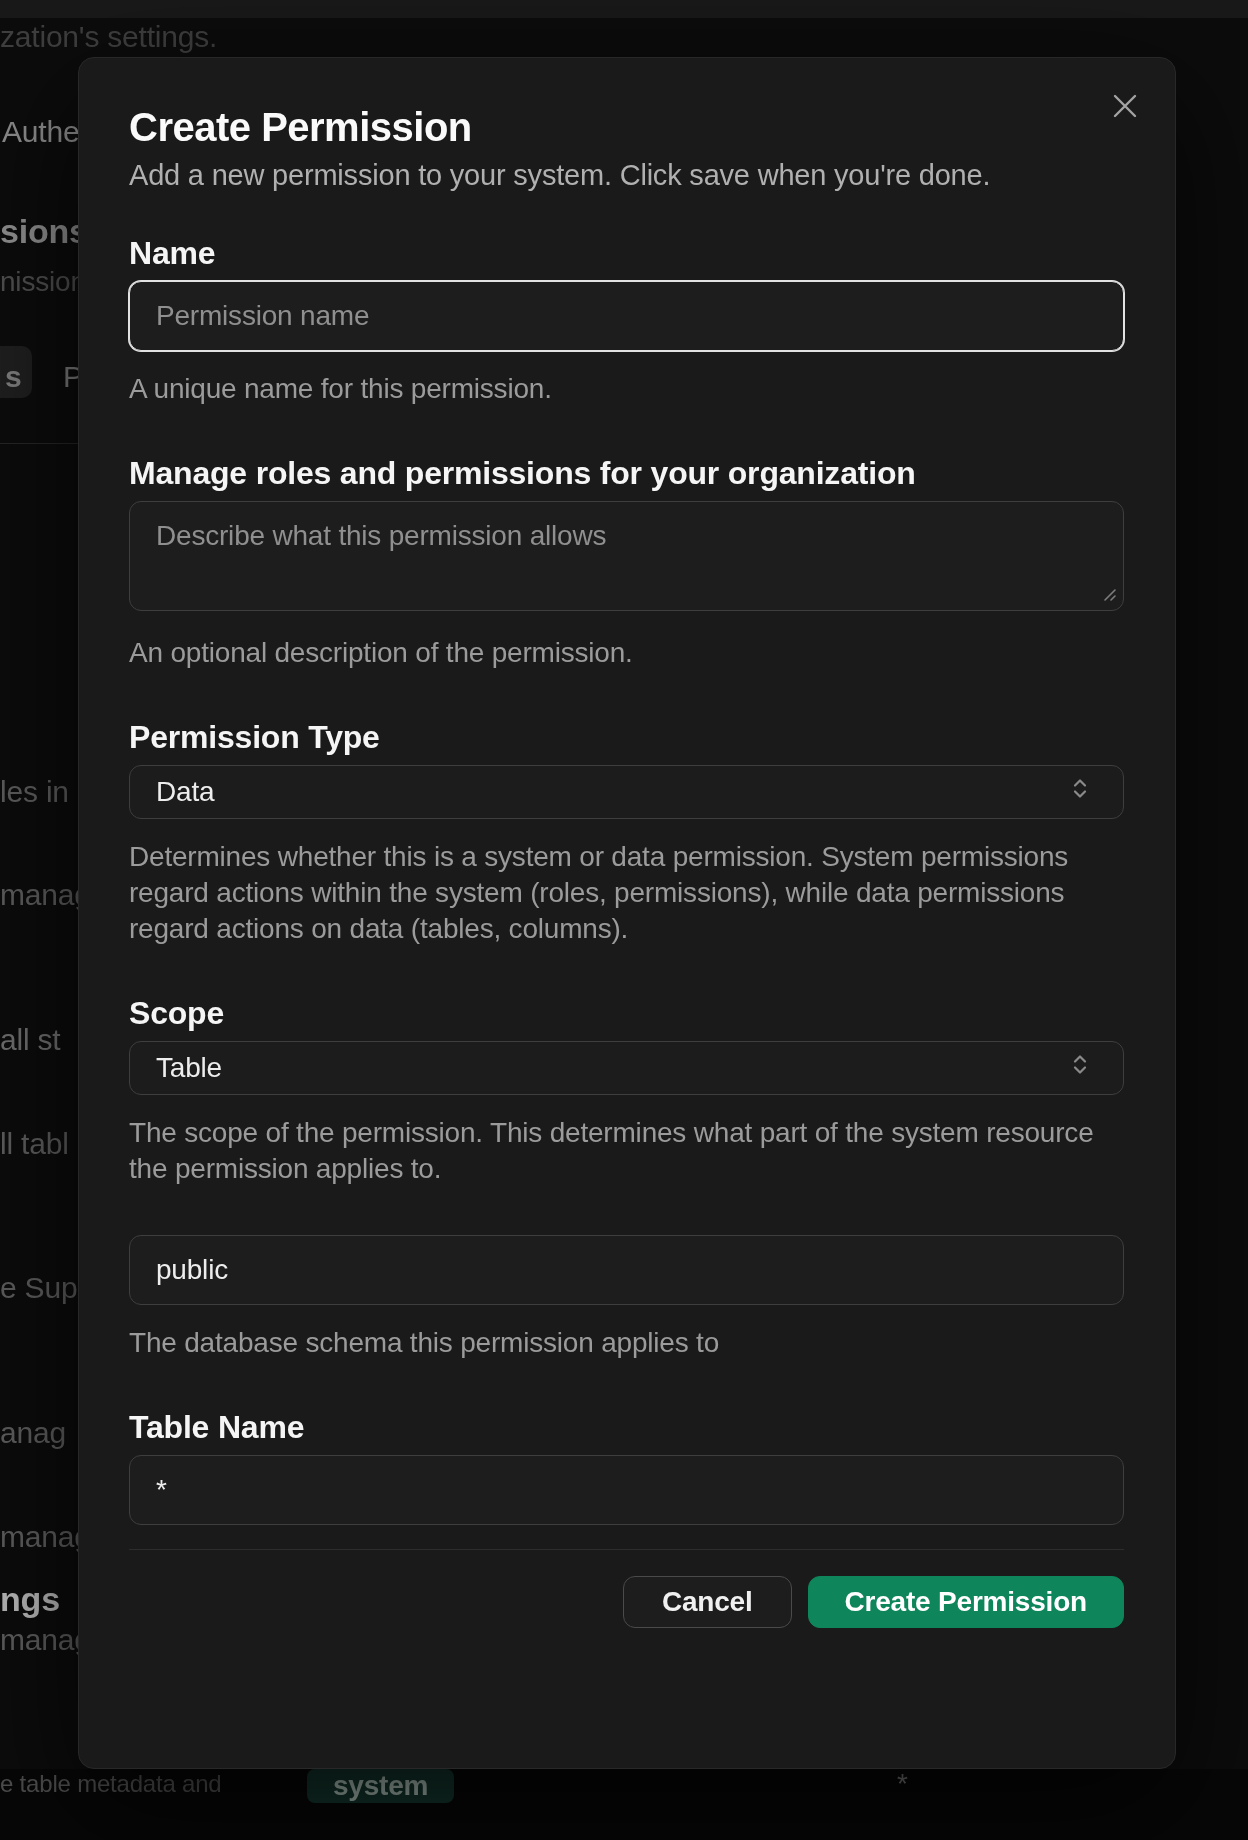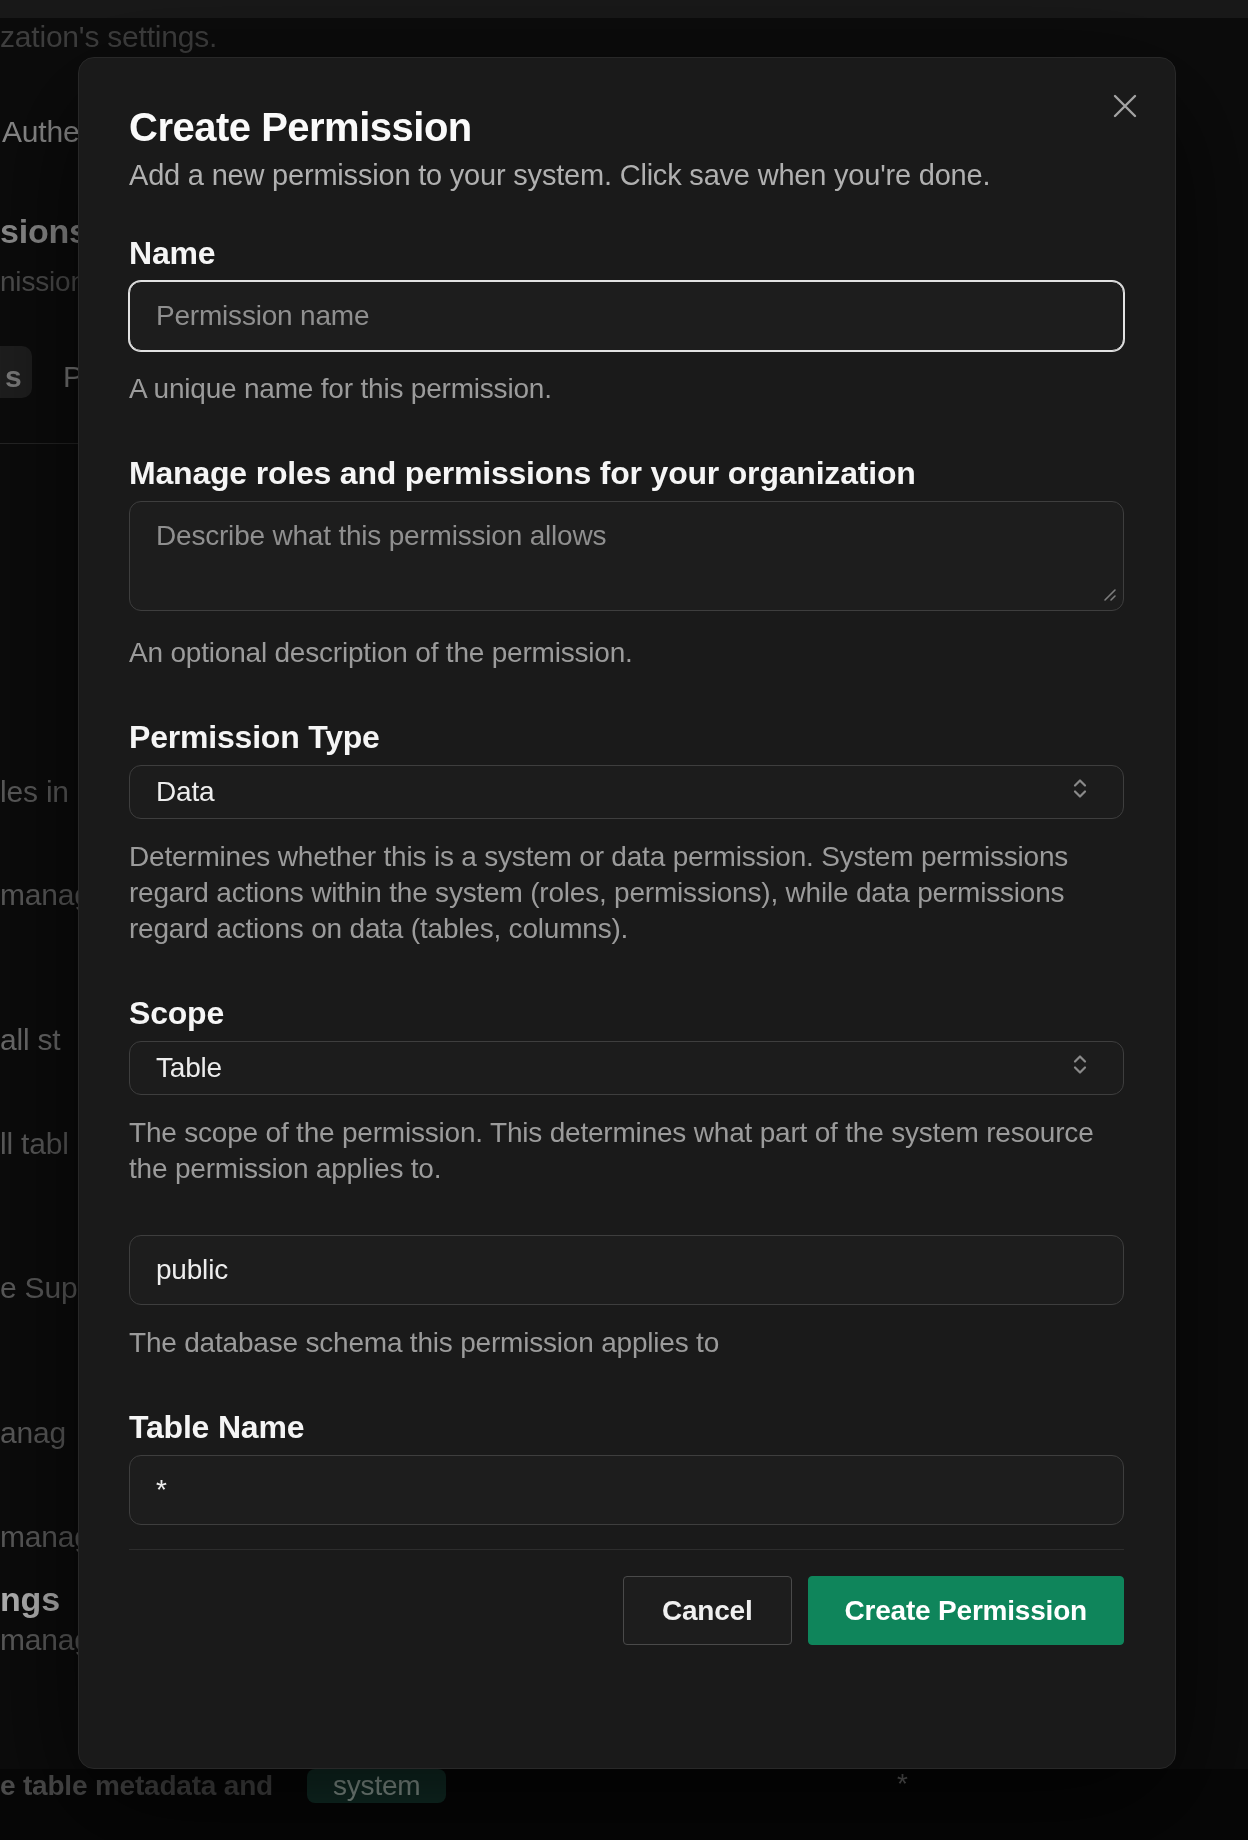--- a/index.html
+++ b/index.html
@@ -26,27 +26,27 @@
   .bgdivider { position: absolute; left: 0; top: 443px; width: 78px; height: 1px; background: #262626; }
   .frag-lesin   { left: 0; top: 775px; }
   .frag-manag1  { left: 0; top: 878px; }
   .frag-allst   { left: 0; top: 1023px; color: #6e6e6e; }
   .frag-lltabl  { left: 0; top: 1127px; }
   .frag-esupa   { left: 0; top: 1271px; }
   .frag-anag    { left: 0; top: 1416px; }
   .frag-manag2  { left: 0; top: 1520px; }
   .frag-ngs     { left: 0; top: 1580px; color: #b8b8b8; font-weight: 700; font-size: 34px; }
   .frag-manag3  { left: 0; top: 1623px; }
-  .frag-meta    { left: 0; top: 1770px; color: #4e4e4e; font-size: 28px; font-weight: bold; }
+  .frag-meta    { left: 0; top: 1770px; color: #4e4e4e; font-size: 24px; }
   .frag-star    { left: 897px; top: 1768px; color: #707070; font-size: 28px; }
   .sys-badge {
     position: absolute; left: 307px; top: 1769px;
     height: 34px; padding: 0 26px; border-radius: 8px;
     background: #13322a; color: #9fb1a9;
-    font-size: 28px; font-weight: 400; line-height: 34px; white-space: nowrap;
+    font-size: 28px; font-weight: 700; line-height: 34px; white-space: nowrap;
   }
   
   .dialog {
     position: absolute; left: 78px; top: 57px;
     width: 1098px; height: 1712px;
     background: #1a1a1a;
     border: 1px solid #282828;
     border-radius: 16px;
     box-shadow: 0 40px 120px rgba(0,0,0,0.7);
     padding: 47px 51px 0 50px;
@@ -99,21 +99,21 @@
     display: flex; align-items: center;
     padding: 2px 26px;
     color: #ededed; font-size: 28px;
     cursor: pointer;
   }
   .selectbox .chevrons { position: absolute; right: 32px; top: 50%; transform: translateY(-50%); }
   .helper { margin-top: 20px; font-size: 28px; line-height: 36px; color: #9b9b9b; max-width: 996px; }
   .divider { margin-top: 24px; height: 1px; background: #2d2d2d; }
   .footer { margin-top: 26px; display: flex; justify-content: flex-end; gap: 16px; }
   .btn {
-    height: 69px; border-radius: 4px;
+    height: 52px; border-radius: 12px;
     font-family: "Liberation Sans", sans-serif;
     font-size: 28px; font-weight: 600;
     display: flex; align-items: center; justify-content: center;
     cursor: pointer; letter-spacing: -0.2px;
   }
   .btn-cancel { padding: 0 38px; background: #1d1d1d; border: 1px solid #4a4a4a; color: #f0f0f0; }
   .btn-create { padding: 0 36px; background: #0f855b; border: 1px solid #0f855b; color: #ffffff; }
 </style>
 </head>
 <body>

